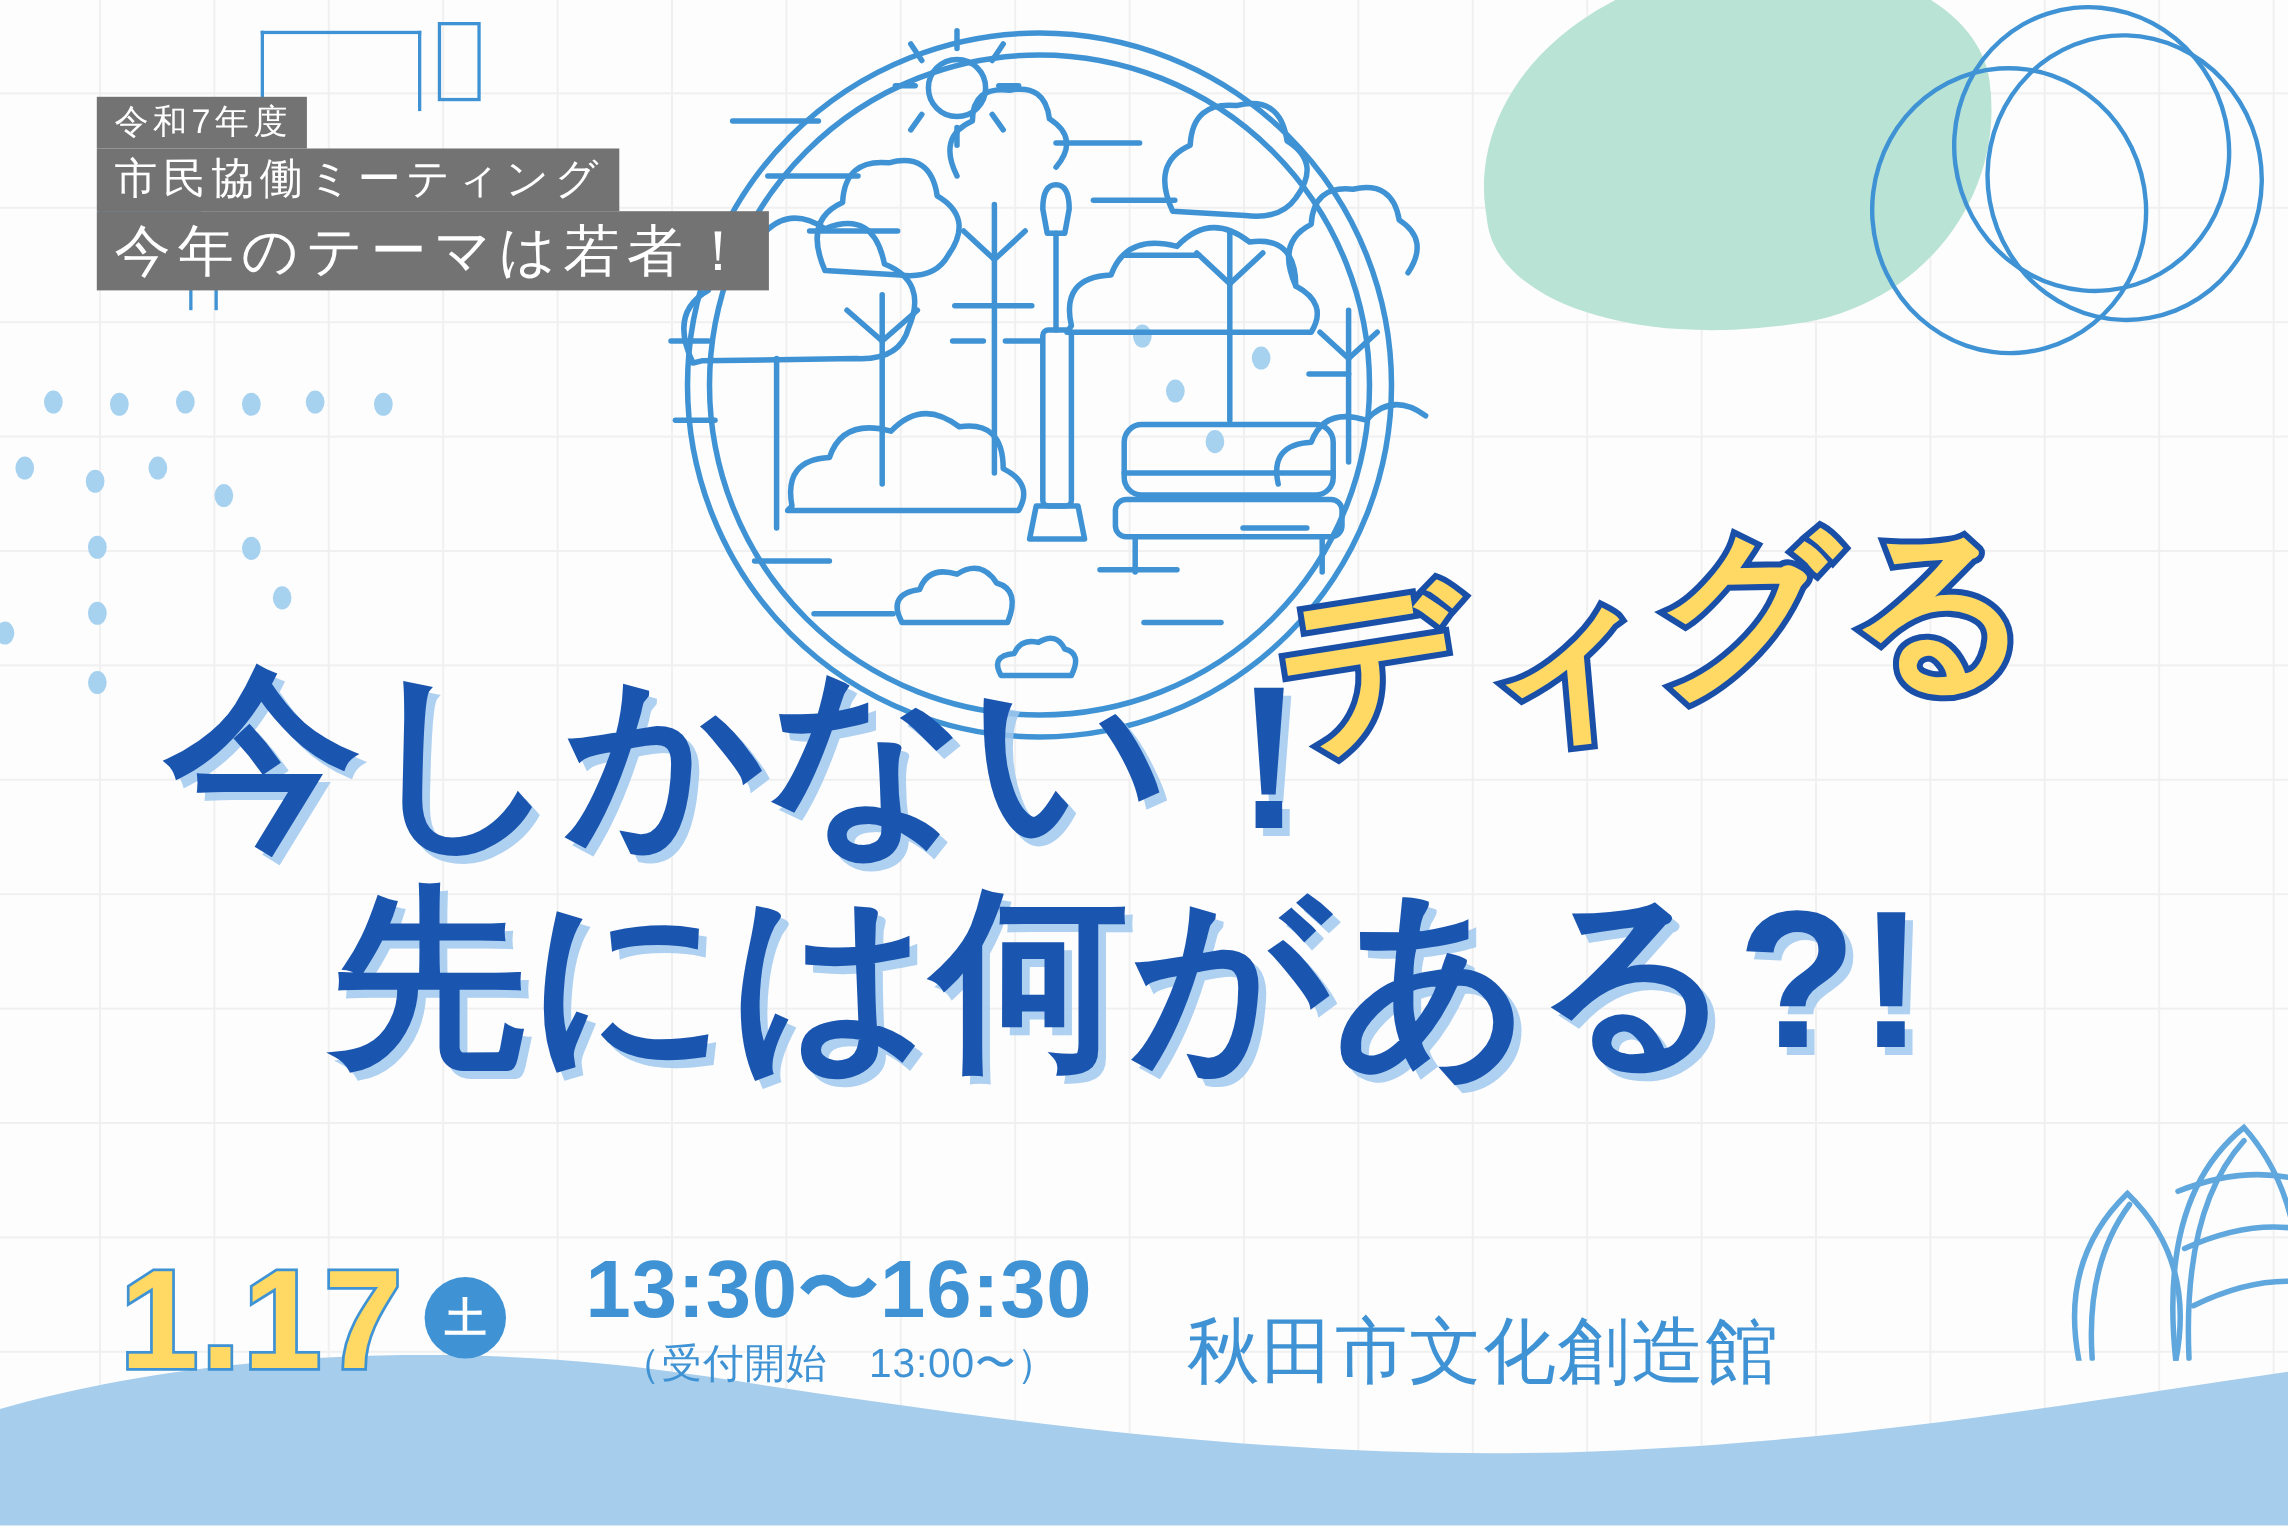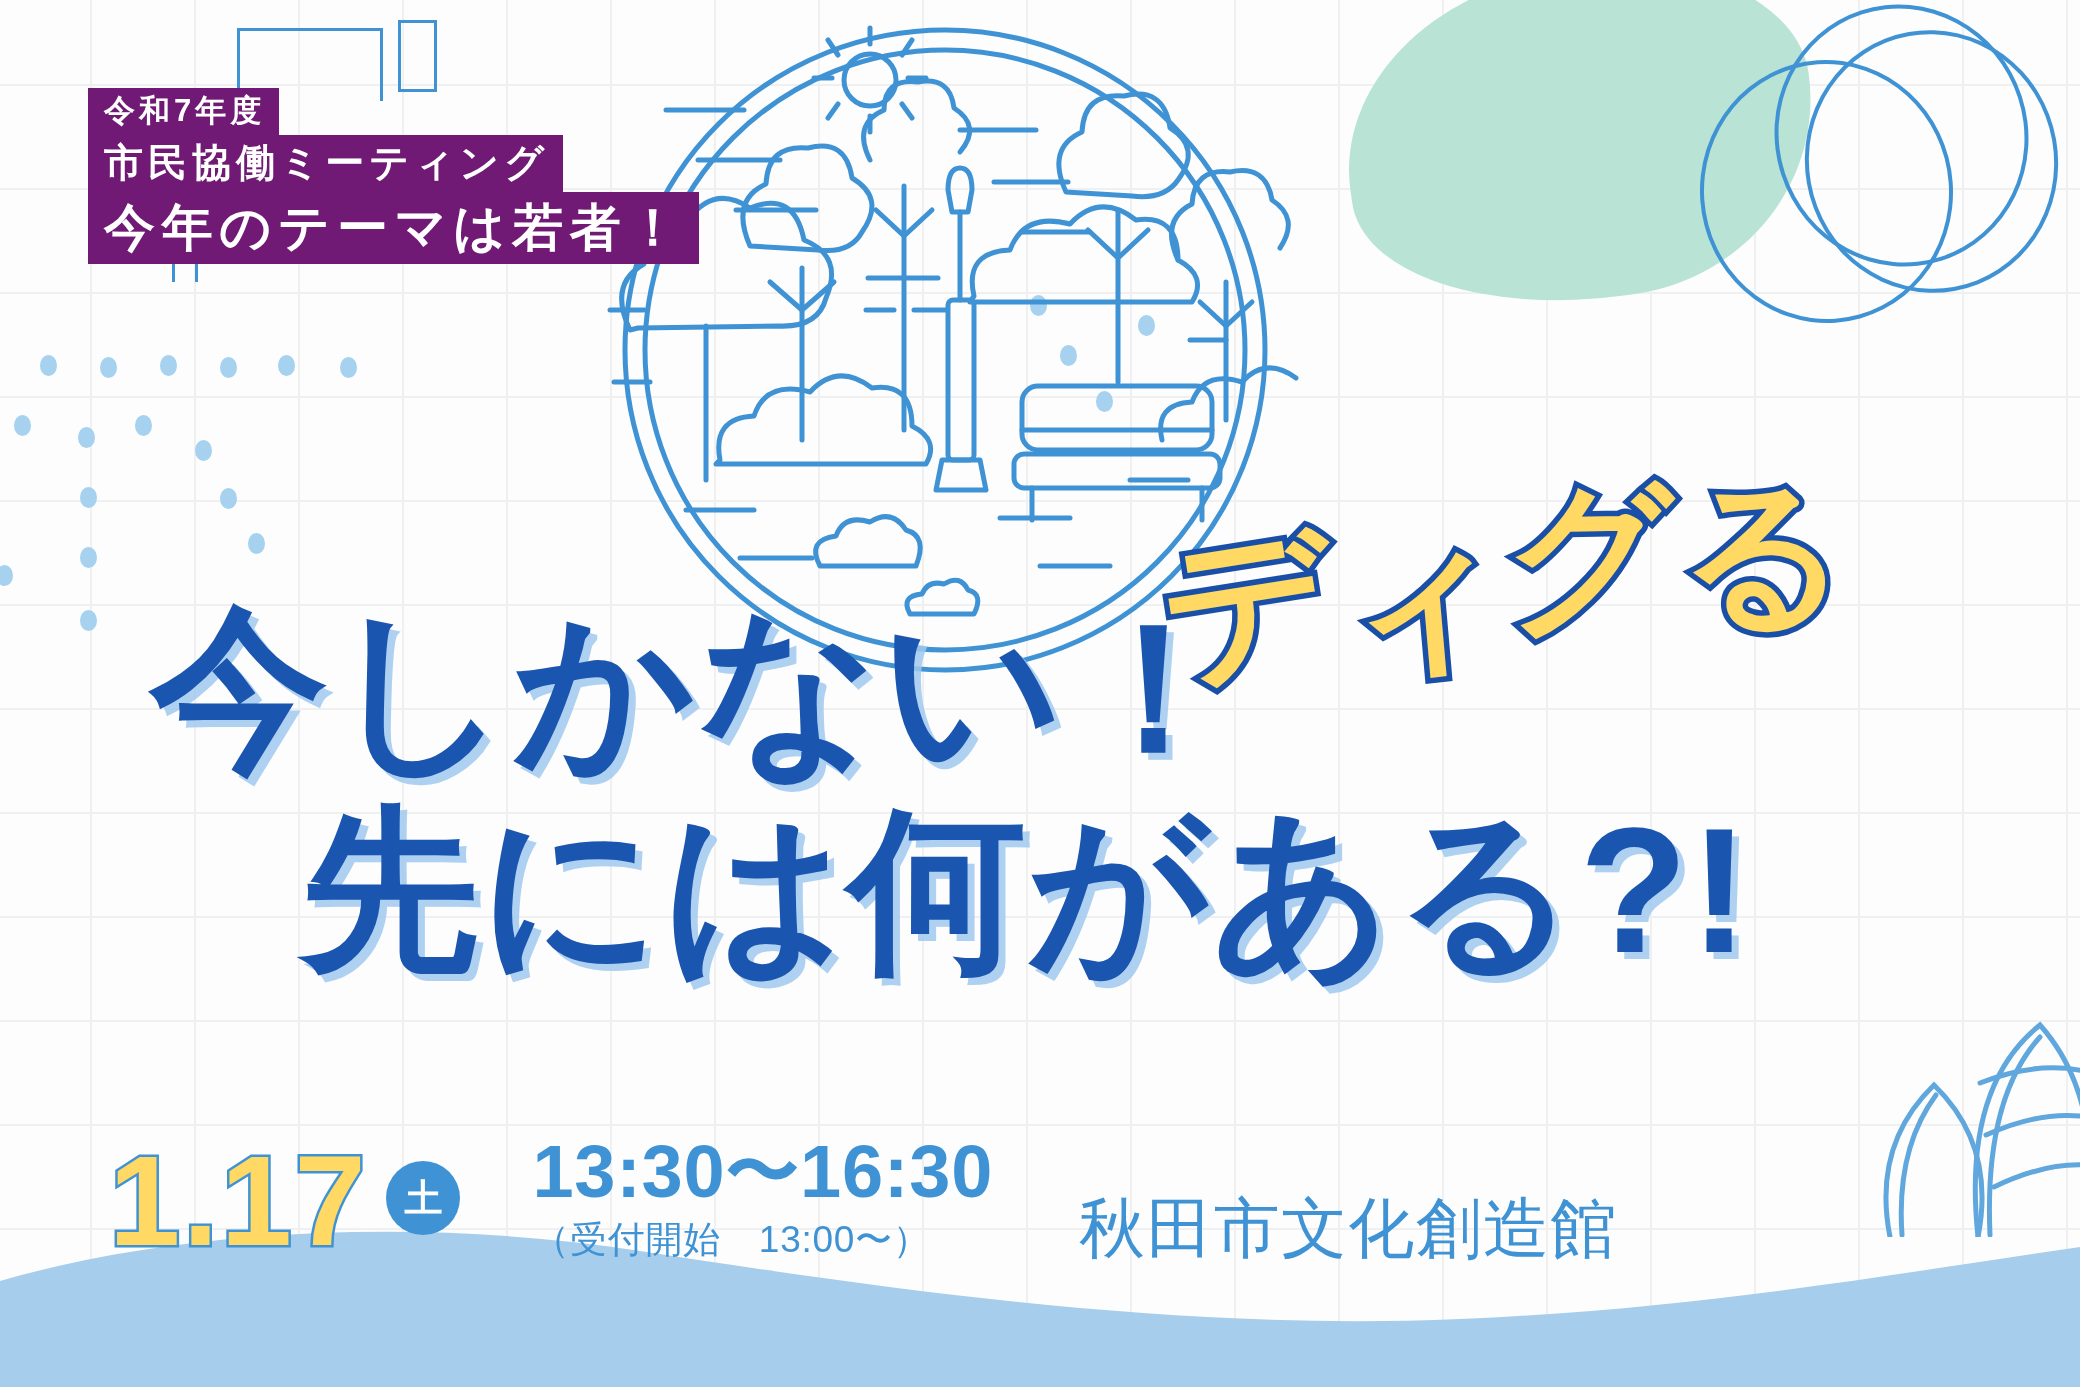--- a/index.html
+++ b/index.html
@@ -63,22 +63,22 @@
 
   
   .outline-rect{position:absolute;border:3px solid #3f93d4;background:transparent;}
 
   
   .badge{
     position:absolute;left:88px;top:88px;z-index:7;
     display:flex;flex-direction:column;align-items:flex-start;
   }
   .badge-line{
-    background:#701a75;color:#ffffff;
-    font-weight:700;white-space:nowrap;
+    background:#737373;color:#ffffff;
+    font-weight:400;white-space:nowrap;
     letter-spacing:.13em;
     padding:3px 14px 3px 16px;
   }
   .badge-line.l1{font-size:31px;line-height:1.32;}
   .badge-line.l2{font-size:39px;line-height:1.30;}
   .badge-line.l3{font-size:51px;line-height:1.30;text-align:center;}
 
   
   .illus{
     position:absolute;left:570px;top:10px;width:760px;height:700px;z-index:3;
@@ -131,21 +131,21 @@
   }
   .dow{
     width:74px;height:74px;border-radius:50%;
     background:#3f93d4;color:#fff;
     display:flex;align-items:center;justify-content:center;
     font-size:38px;font-weight:700;
     margin-left:18px;margin-bottom:6px;
   }
   .time-block{margin-left:72px;color:#3f93d4;}
   .time-main{font-size:74px;font-weight:700;letter-spacing:.01em;line-height:1.05;}
-  .time-sub{font-size:37px;font-weight:400;margin-top:4px;letter-spacing:.02em;}
+  .time-sub{font-size:37px;font-weight:400;margin-top:4px;letter-spacing:.02em;text-align:center;}
   .venue-block{margin-left:86px;color:#3f93d4;}
   .venue-main{font-size:66px;font-weight:400;letter-spacing:.02em;line-height:1.1;}
   .venue-sub{font-size:41px;font-weight:700;margin-top:6px;letter-spacing:.03em;}
 </style>
 </head>
 <body>
 
 <div id="poster">
 
   <div class="grid"></div>

